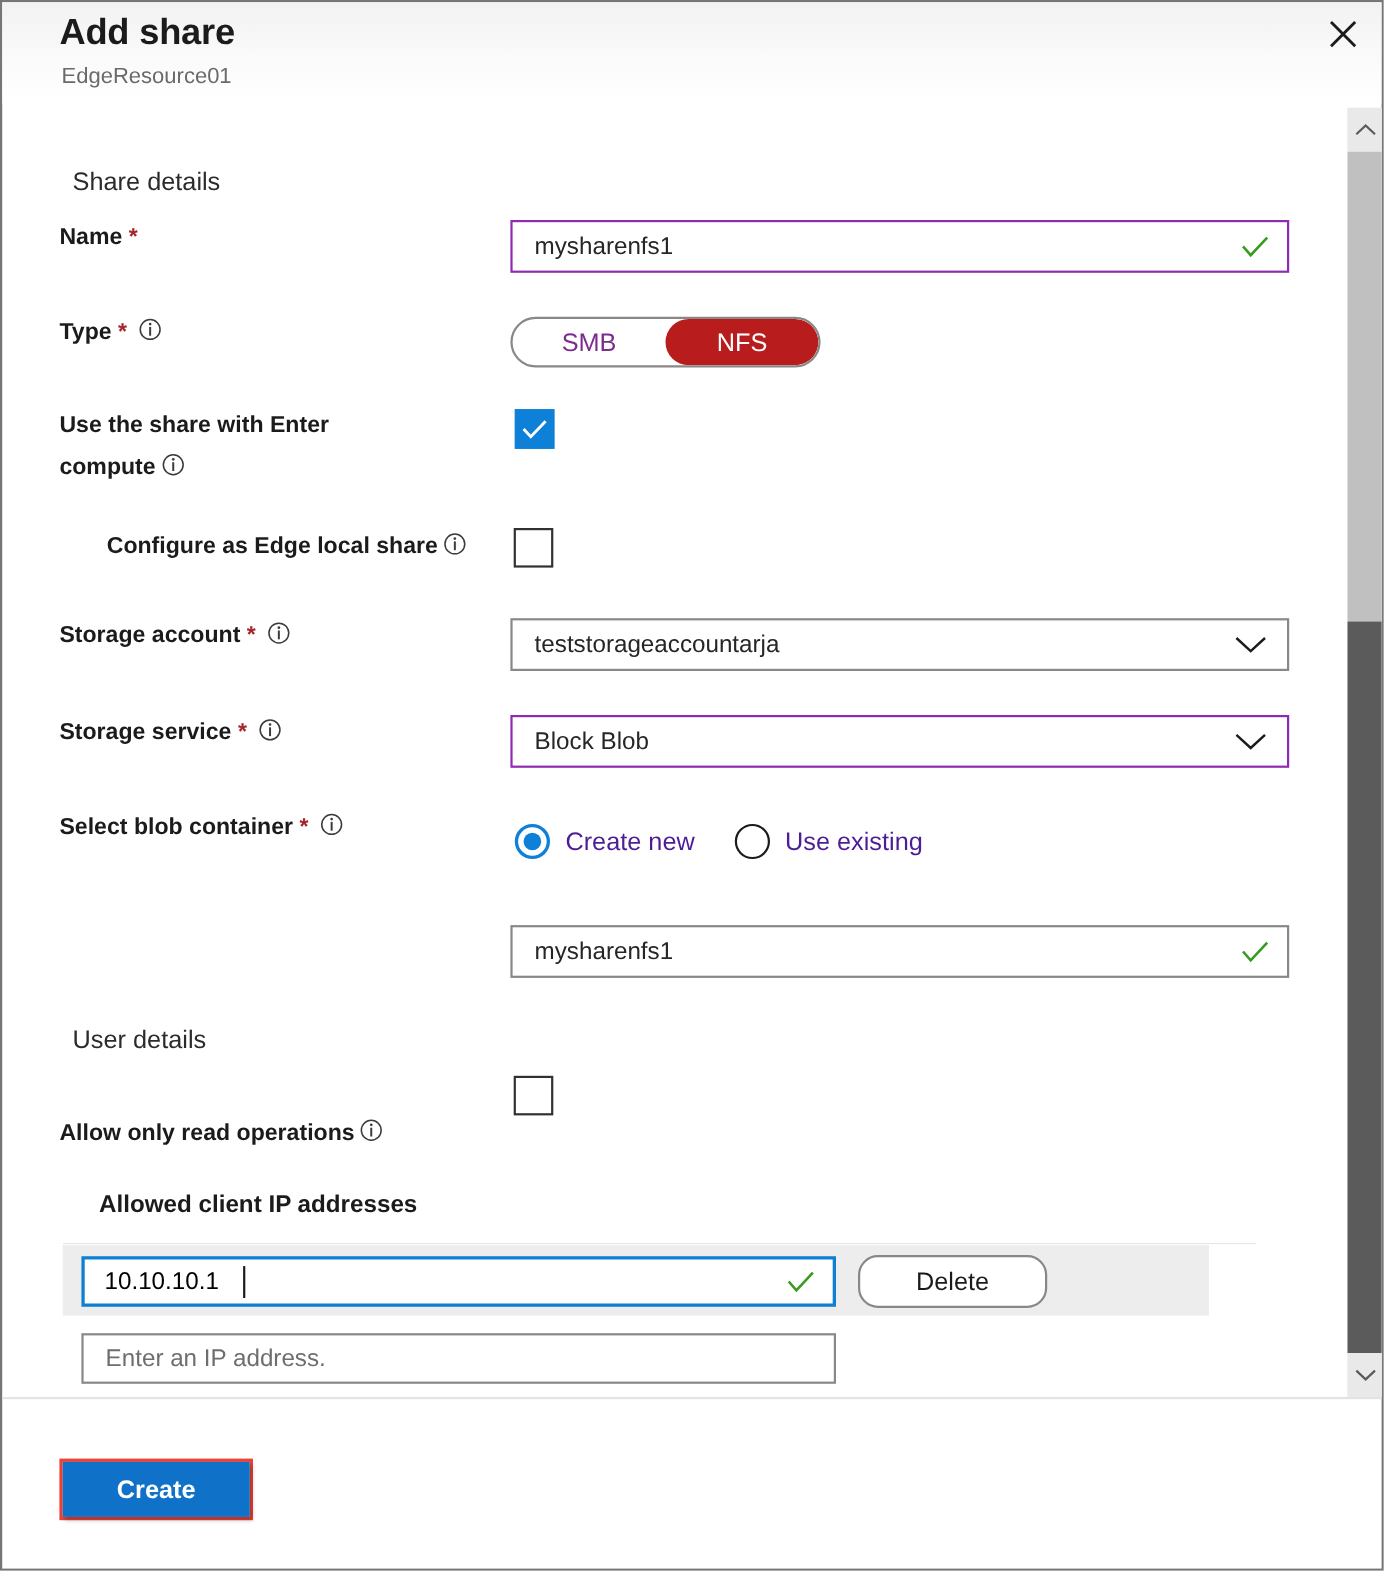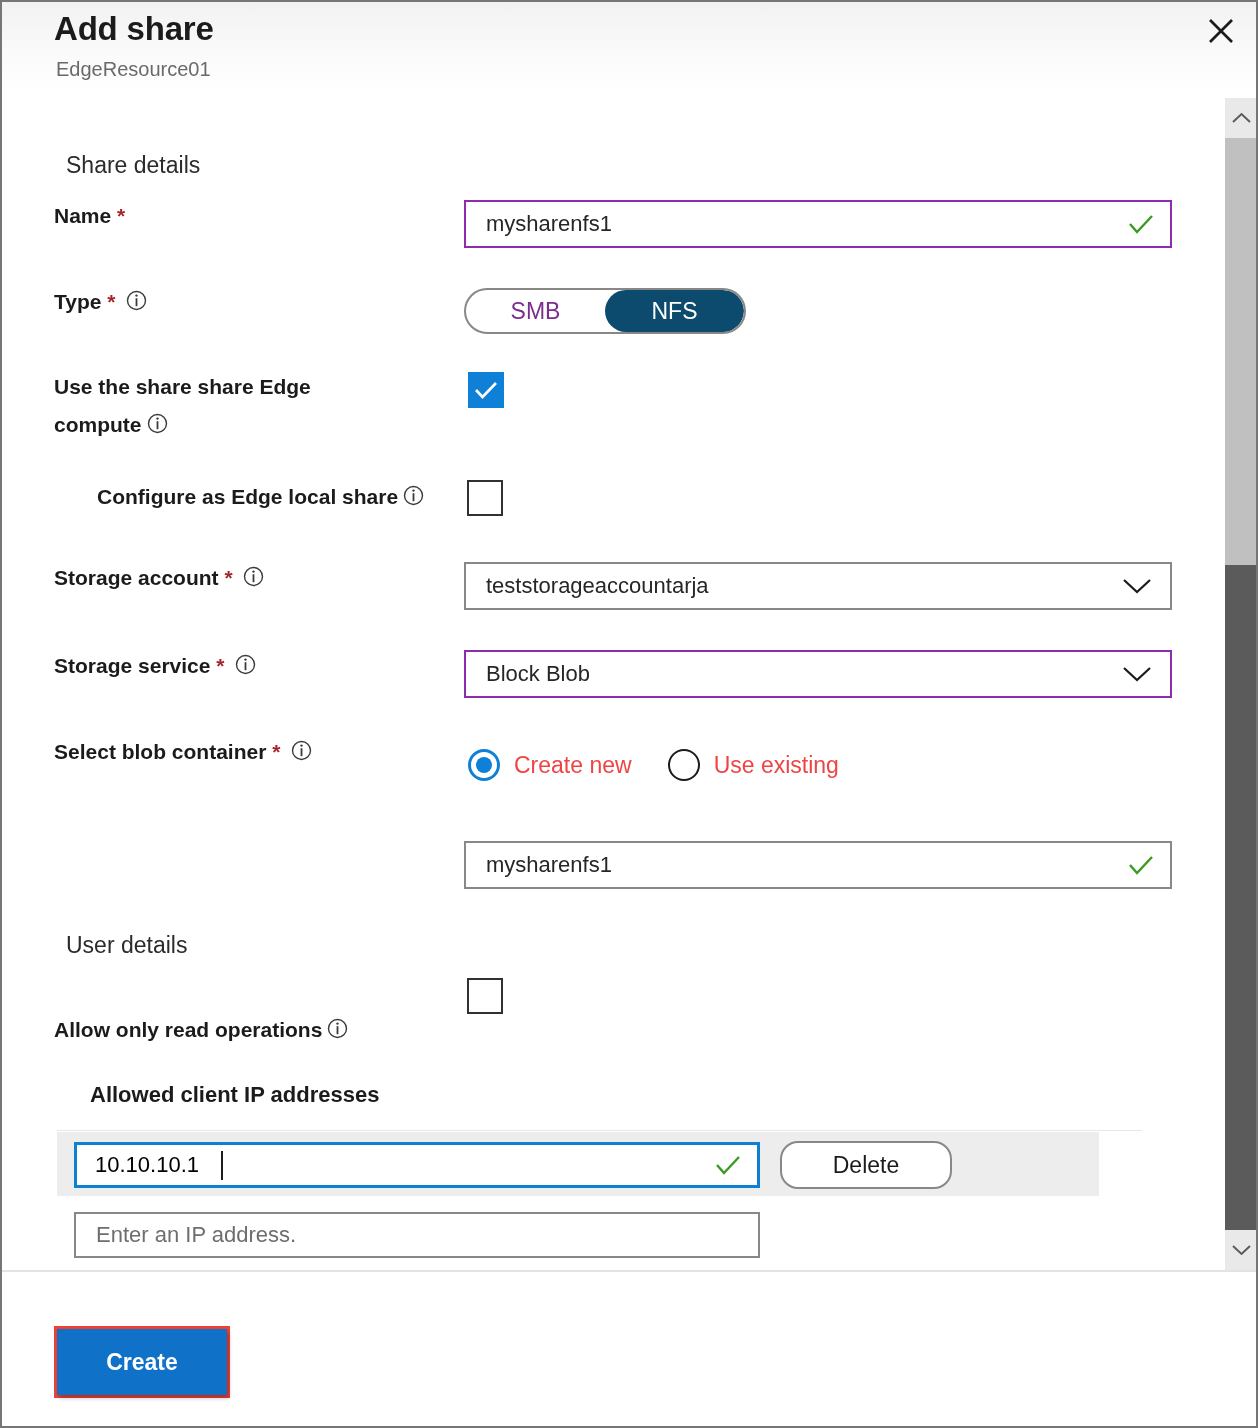--- a/index.html
+++ b/index.html
@@ -186,21 +186,21 @@
     flex: 1;
     text-align: center;
     font-size: 23px;
     line-height: 42px;
     height: 42px;
     color: #7b2d8e;
     border-radius: 21px;
     cursor: pointer;
   }
   .toggle-opt.on {
-    background: #0c4a6e;
+    background: #b91c1c;
     color: #ffffff;
   }
 
   
   .cbx {
     position: absolute;
     box-sizing: border-box;
     width: 36px; height: 36px;
     border: 2px solid #323130;
     background: #fff;
@@ -231,21 +231,21 @@
     border-width: 3px;
   }
   .radio-dot.sel::after {
     content: "";
     width: 16px; height: 16px;
     border-radius: 50%;
     background: #0f80d8;
   }
   .radio-lbl {
     font-size: 23px;
-    color: #ef4444;
+    color: #4c1d95;
     margin-left: 14px;
     white-space: nowrap;
   }
 
   
   .ip-head {
     position: absolute;
     font-size: 22px;
     font-weight: bold;
     color: #1b1b1b;
@@ -296,21 +296,21 @@
   .footer-rule {
     position: absolute;
     left: 0; top: 1268px;
     width: 1254px;
     height: 2px;
     background: #e3e3e3;
   }
   .create-wrap {
     position: absolute;
     left: 52px; top: 1324px;
-    width: 176px; height: 72px;
+    width: 176px; height: 56px;
     box-sizing: border-box;
     border: 3px solid #ef4136;
   }
   .btn-create {
     position: absolute;
     left: 0; top: 0;
     width: 100%; height: 100%;
     box-sizing: border-box;
     background: #0f6cbd;
     background: #0f72c8;
@@ -382,21 +382,21 @@
           <rect x="9.6" y="8.2" width="1.8" height="8" fill="#3b3b3b"></rect>
         </svg>
       </span>
     </div>
     <div class="toggle" style="left:462px; top:194px; width:282px; height:46px;">
       <div class="toggle-opt">SMB</div>
       <div class="toggle-opt on">NFS</div>
     </div>
 
     <div class="lbl" style="left:52px; top:274px; width:390px; line-height:38px;">
-      <span>Use the share share Edge</span><br>
+      <span>Use the share with Enter</span><br>
       <span>compute</span><span class="info-ico"><svg width="21" height="21" viewBox="0 0 21 21">
             <circle cx="10.5" cy="10.5" r="9" fill="none" stroke="#3b3b3b" stroke-width="1.4"></circle>
             <circle cx="10.5" cy="5.6" r="1.2" fill="#3b3b3b"></circle>
             <rect x="9.6" y="8.2" width="1.8" height="8" fill="#3b3b3b"></rect>
           </svg></span>
     </div>
     <div class="cbx on" style="left:466px; top:278px;">
       <svg width="24" height="20" viewBox="0 0 24 20">
         <polyline points="2,10 8.5,17 22,3" fill="none" stroke="#ffffff" stroke-width="2.6"></polyline>
       </svg>

